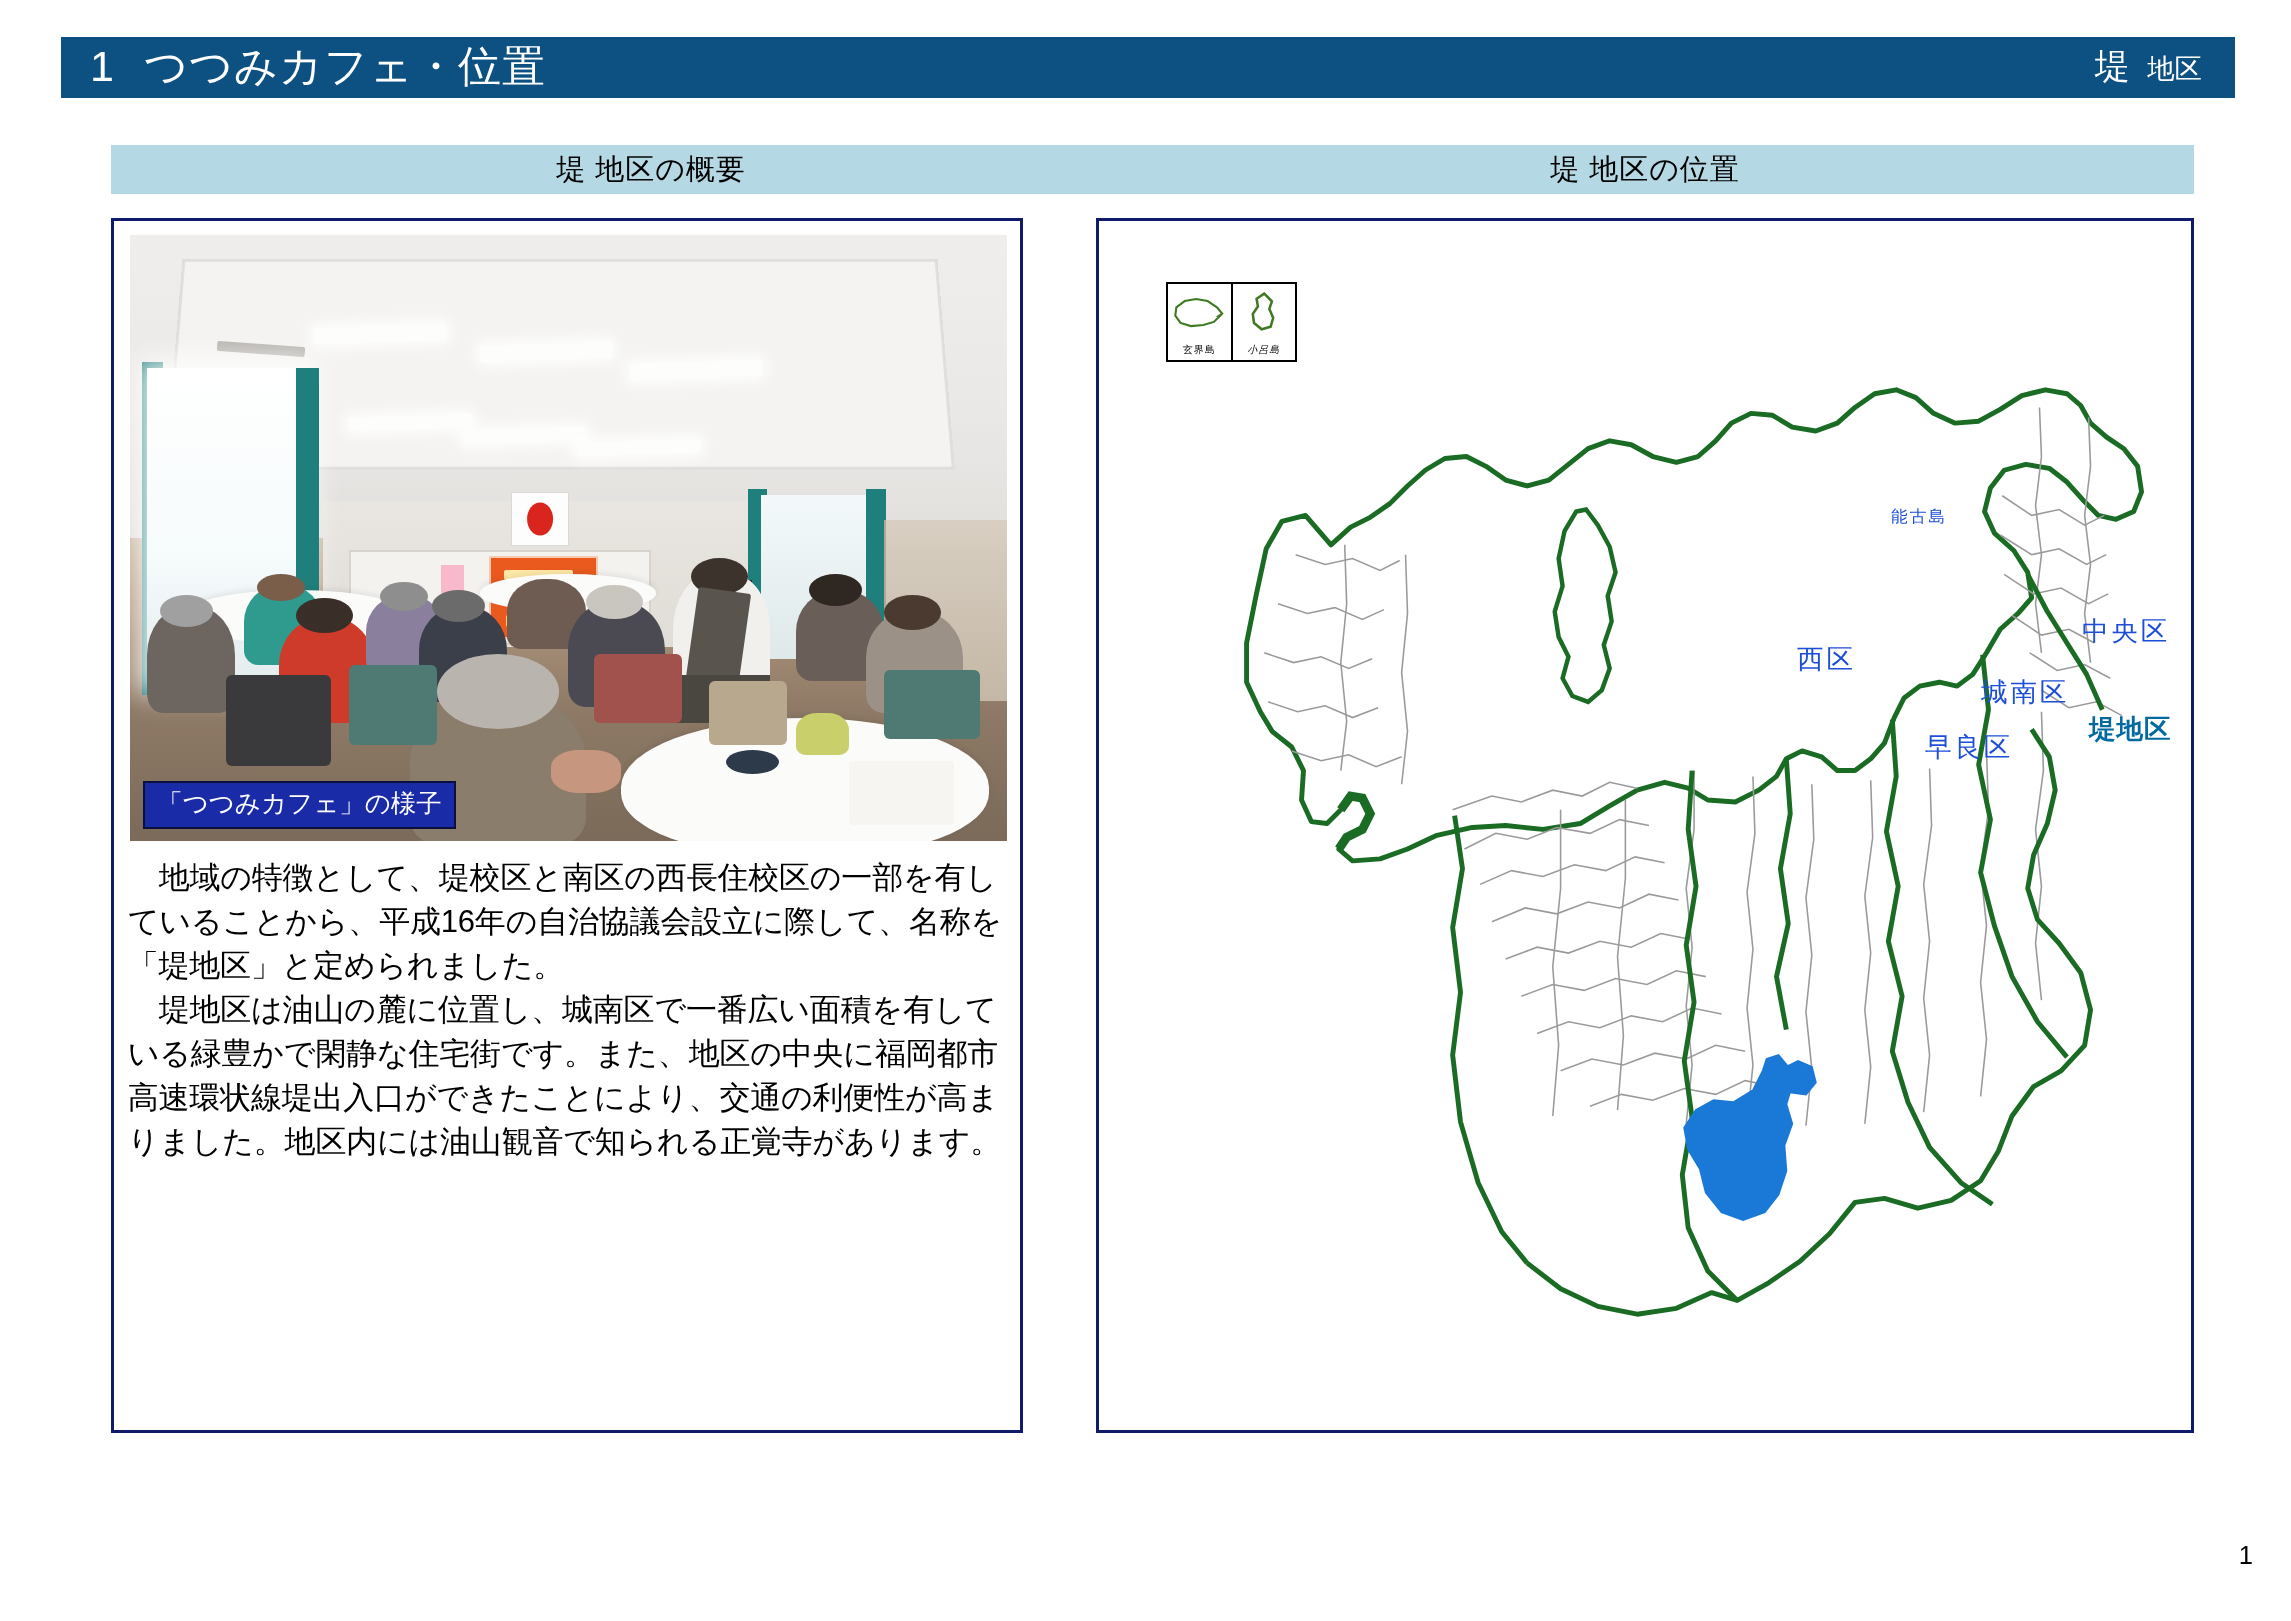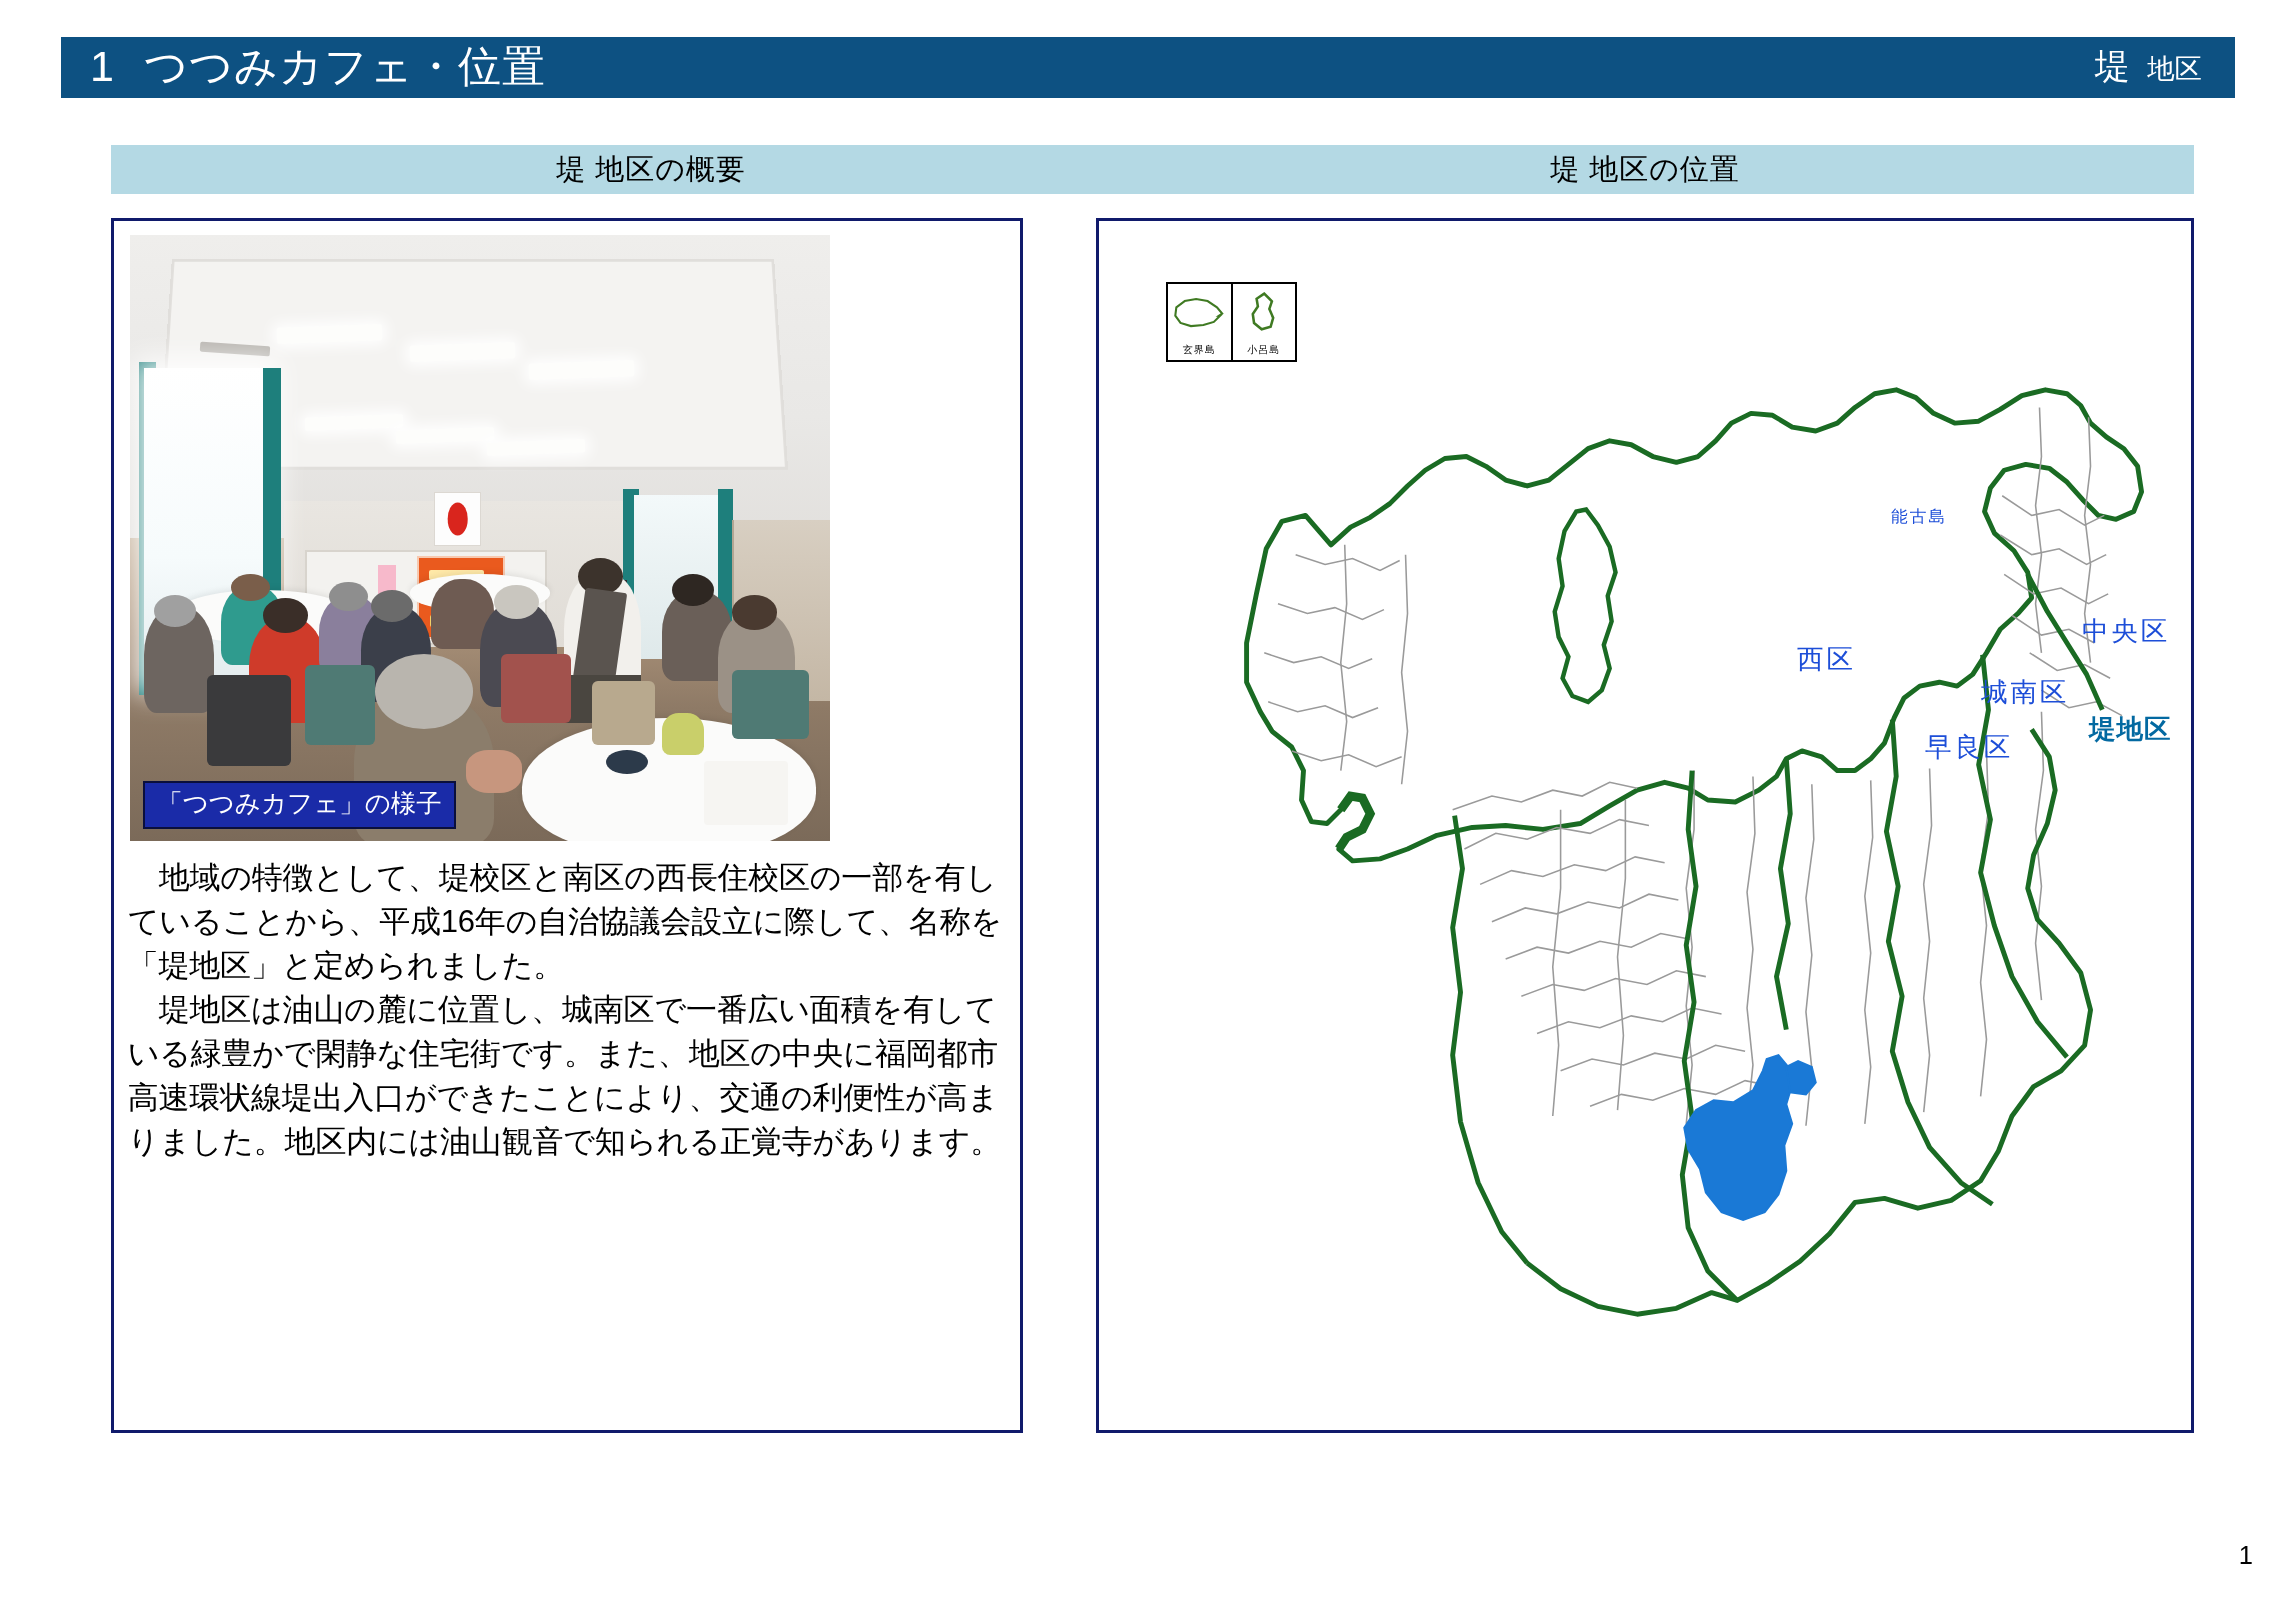--- a/index.html
+++ b/index.html
@@ -73,21 +73,21 @@
     box-sizing: border-box;
   }
   #panel-left  { left: 111px;  top: 218px; width: 912px;  height: 1215px; }
   #panel-right { left: 1096px; top: 218px; width: 1098px; height: 1215px; }
 
   
   .photo-wrap {
     position: absolute;
     left: 15.7px;
     top: 13.7px;
-    width: 700px;
+    width: 877px;
     height: 606px;
     overflow: hidden;
     background: #c9c3bd;
   }
   .photo {
     position: absolute;
     inset: 0;
     
     background:
       
@@ -292,21 +292,21 @@
   }
   .inset-cell {
     flex: 1;
     position: relative;
     border-right: 2.9px solid #000;
     display: flex;
     flex-direction: column;
     align-items: center;
     justify-content: flex-end;
   }
-  .inset-cell:last-child { border-right: none; }
+  .inset-cell:last-child { border-right: none; font-style: italic; }
   .inset-cell .cap { font-size: 10px; padding-bottom: 2.9px; letter-spacing: 1px; }
   .inset-cell svg { position: absolute; left: 0; top: 2px; width: 100%; height: 51px; }
 
   
   .page-num {
     position: absolute;
     right: 39px;
     bottom: 51px;
     font-size: 25.5px;
     color: #000;

